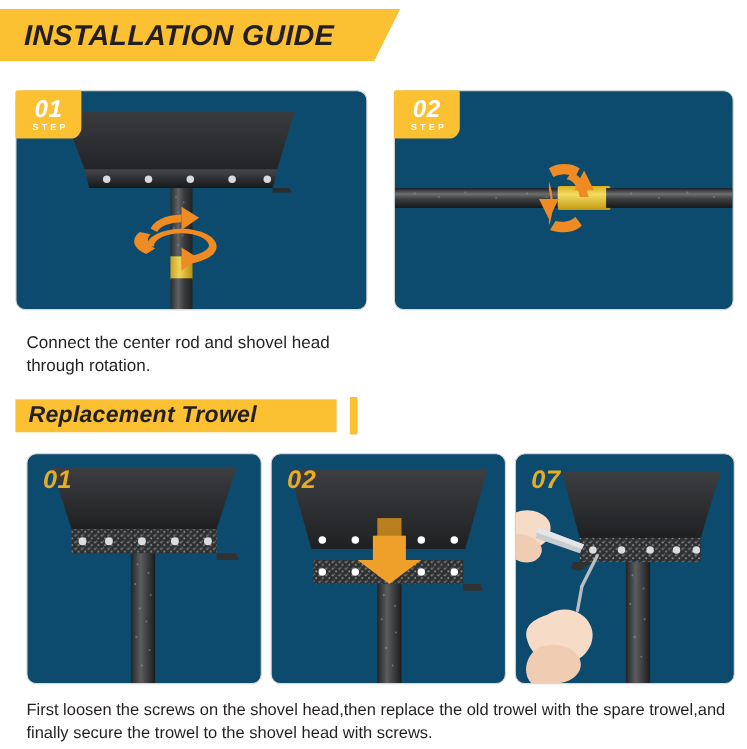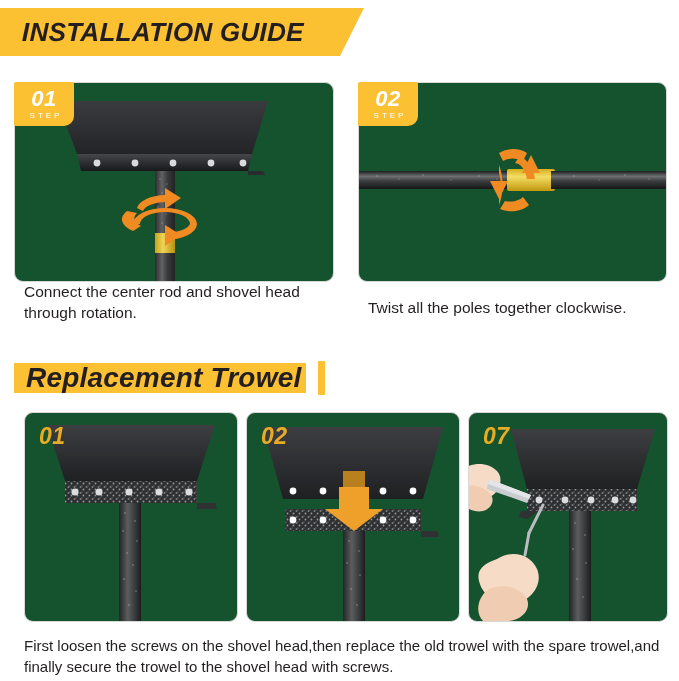--- a/index.html
+++ b/index.html
@@ -23,49 +23,49 @@
   .banner-title{
     margin-left:22px;
     font-size:26px;font-weight:bold;letter-spacing:.3px;
     color:#231f20;font-style:italic;
     transform:skewX(-1deg);
   }
 
   
   .panel{
     position:absolute;border:1px solid #d8d8d8;border-radius:9px;
-    background:#14532d;overflow:visible;
+    background:#0c4a6e;overflow:visible;
   }
   .panel-inner{position:absolute;inset:0;overflow:hidden;border-radius:8px;}
   #panel-top-1{left:14px;top:82px;width:318px;height:198px;}
   #panel-top-2{left:358px;top:82px;width:307px;height:198px;}
 
   .step-badge{
     position:absolute;left:-1px;top:-1px;width:60px;height:44px;
     background:#fcc132;border-radius:2px 2px 10px 2px;
     color:#fff;z-index:5;
     display:flex;flex-direction:column;align-items:center;justify-content:center;
     line-height:1;
   }
   .step-badge .num{font-size:22px;font-weight:bold;font-style:italic;letter-spacing:.5px;}
-  .step-badge .word{font-size:8px;font-weight:normal;letter-spacing:3px;margin-top:2px;margin-left:4px;}
+  .step-badge .word{font-size:8px;font-weight:bold;letter-spacing:3px;margin-top:2px;margin-left:4px;}
 
   .caption{
     position:absolute;font-size:15.5px;line-height:1.35;color:#231f20;
   }
-  #caption-top-1{left:24px;top:282px;width:320px;}
+  #caption-top-1{left:24px;top:302px;width:320px;}
   #caption-top-2{left:368px;top:298px;width:305px;}
 
   
   .section-bar{
     position:absolute;left:14px;top:363px;width:292px;height:30px;background:#fcc132;
     display:flex;align-items:center;
   }
   .section-bar span{
-    margin-left:12px;font-size:28px;font-weight:bold;font-style:italic;color:#231f20;letter-spacing:.2px;
+    margin-left:12px;font-size:21px;font-weight:bold;font-style:italic;color:#231f20;letter-spacing:.2px;
   }
   .section-tick{
     position:absolute;left:318px;top:361px;width:7px;height:34px;background:#fcc132;border-radius:1px;
   }
 
   
   #panel-bot-1{left:24px;top:412px;width:212px;height:208px;}
   #panel-bot-2{left:246px;top:412px;width:212px;height:208px;}
   #panel-bot-3{left:468px;top:412px;width:198px;height:208px;}
   .num-badge{
@@ -206,21 +206,20 @@
         </g>
       </svg>
     </div>
     <div class="step-badge">
       <span class="num">02</span>
       <span class="word">STEP</span>
     </div>
   </div>
 
   <div class="caption" id="caption-top-1">Connect the center rod and shovel head through rotation.</div>
-  <div class="caption" id="caption-top-2">Twist all the poles together clockwise.</div>
 
   <div class="section-bar">
     <span>Replacement Trowel</span>
   </div>
   <div class="section-tick"></div>
 
   <div class="panel" id="panel-bot-1">
     <div class="panel-inner">
       <svg class="art" width="212" height="208" viewBox="0 0 212 208">
         <defs>

